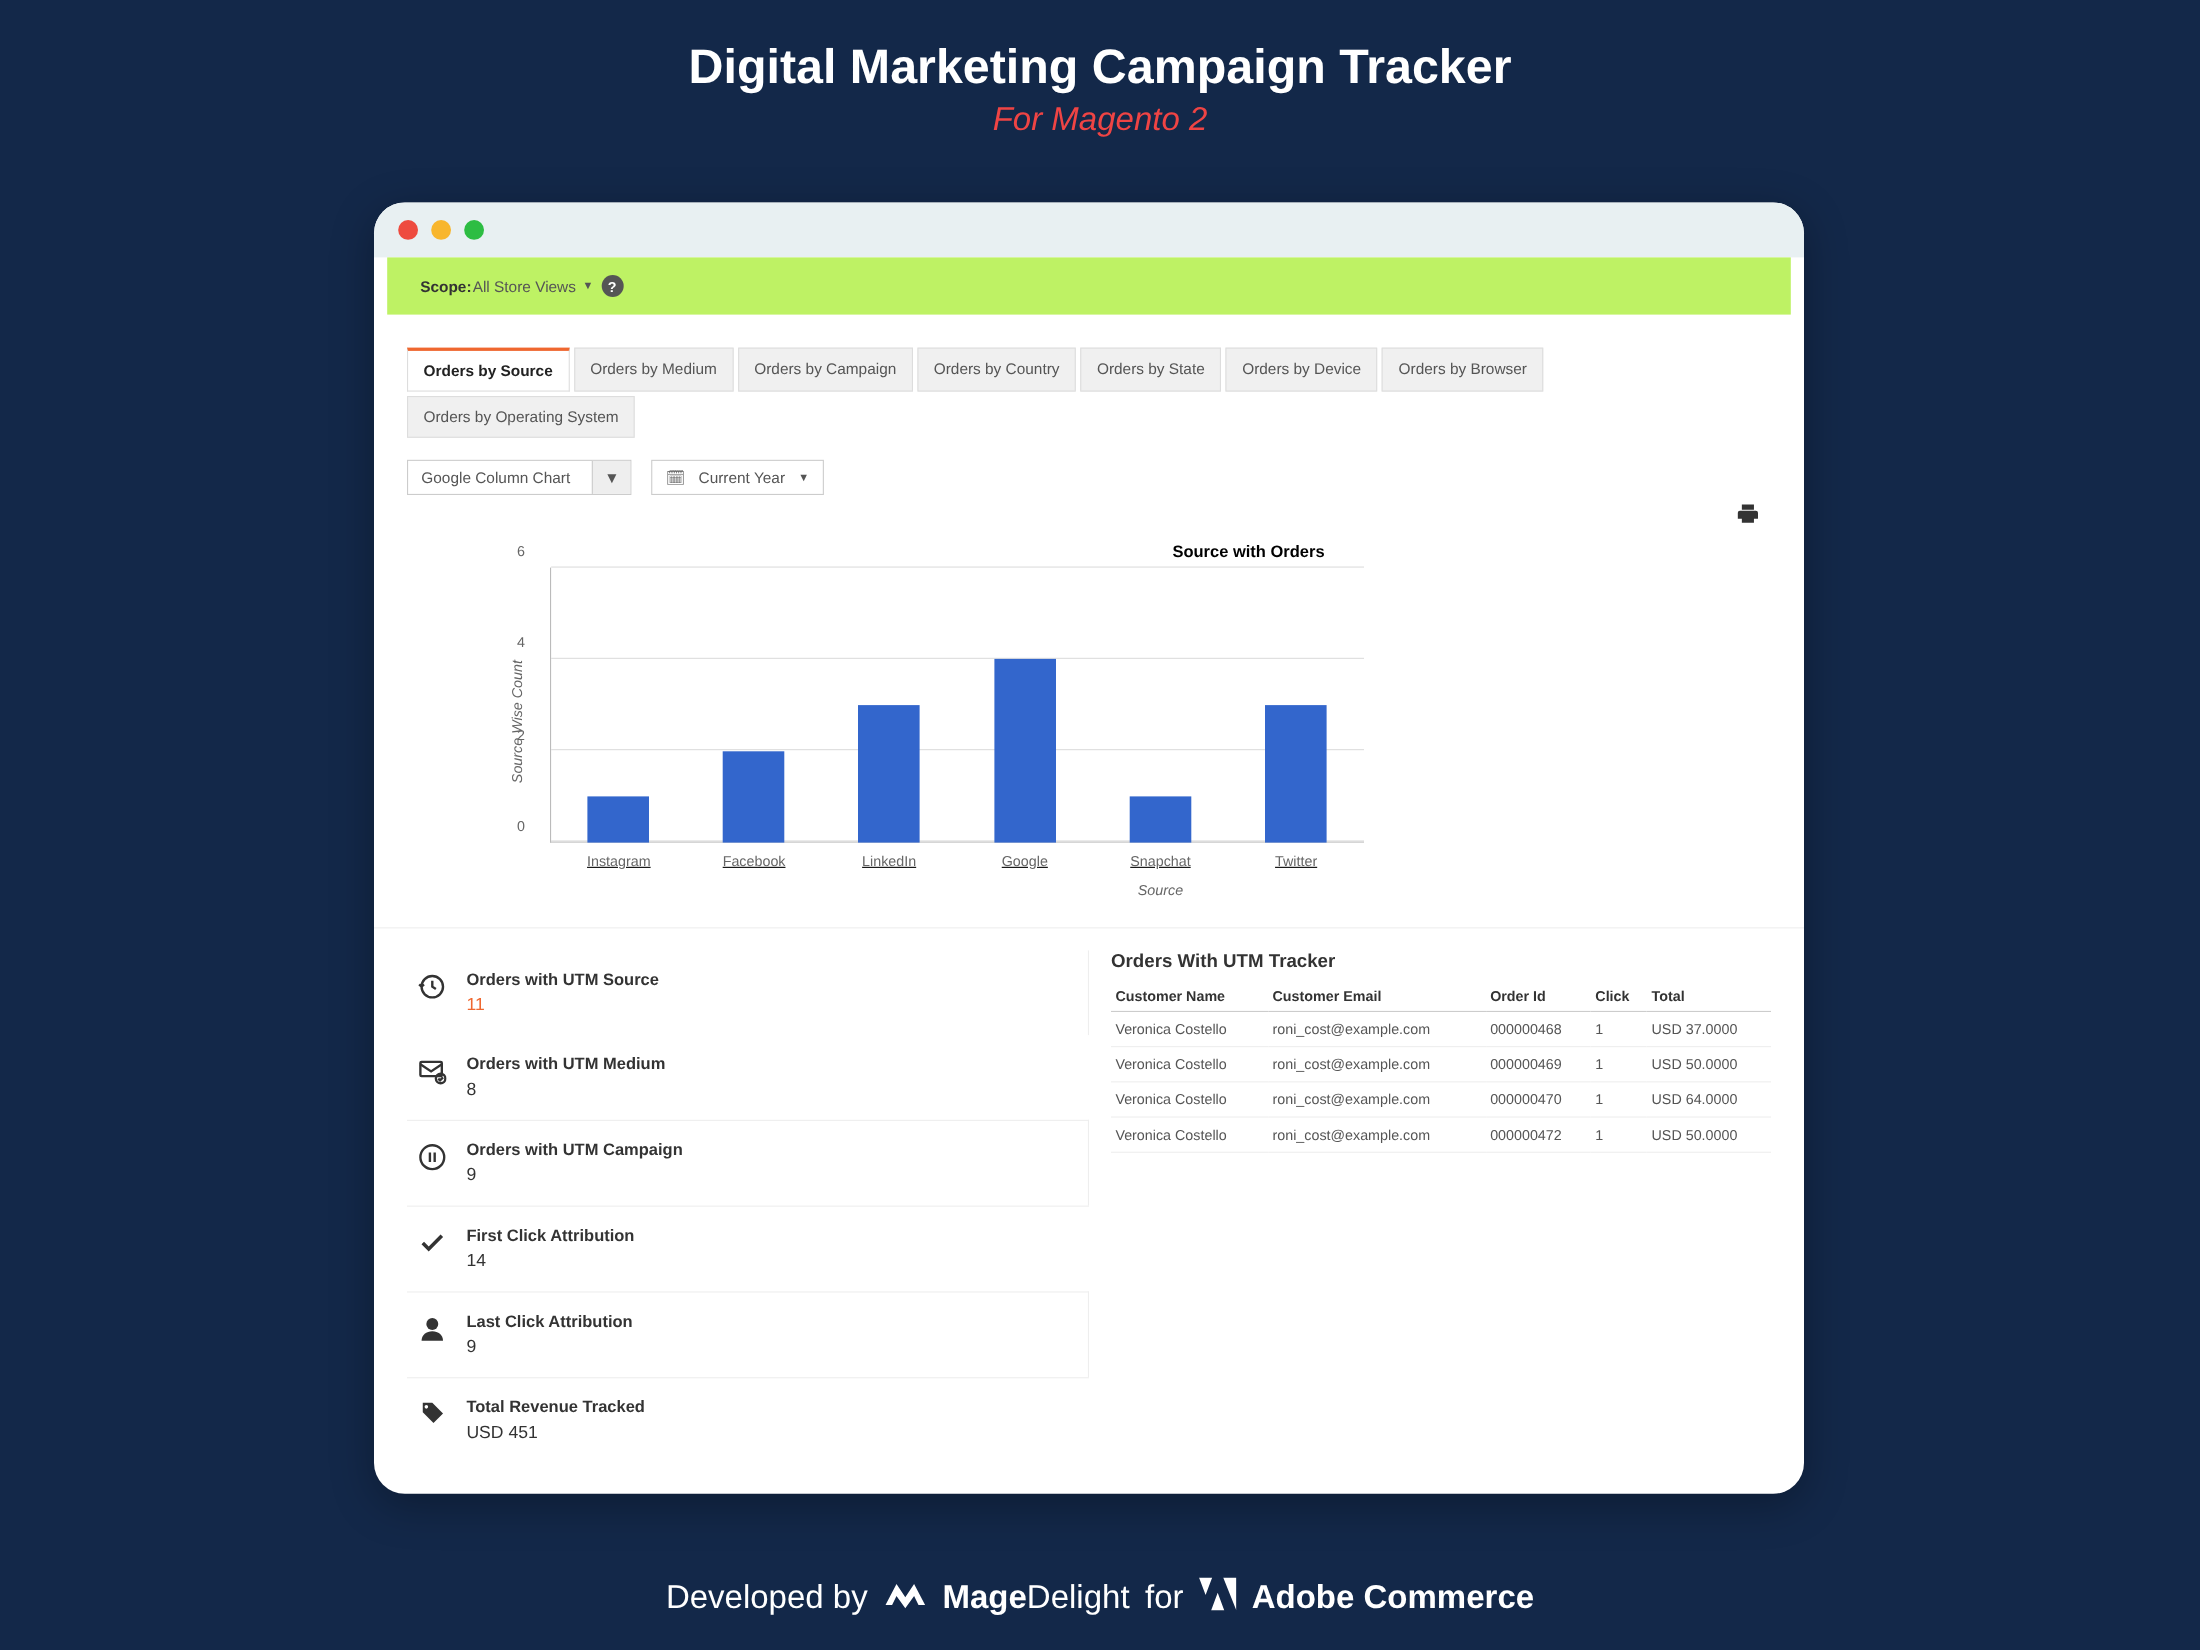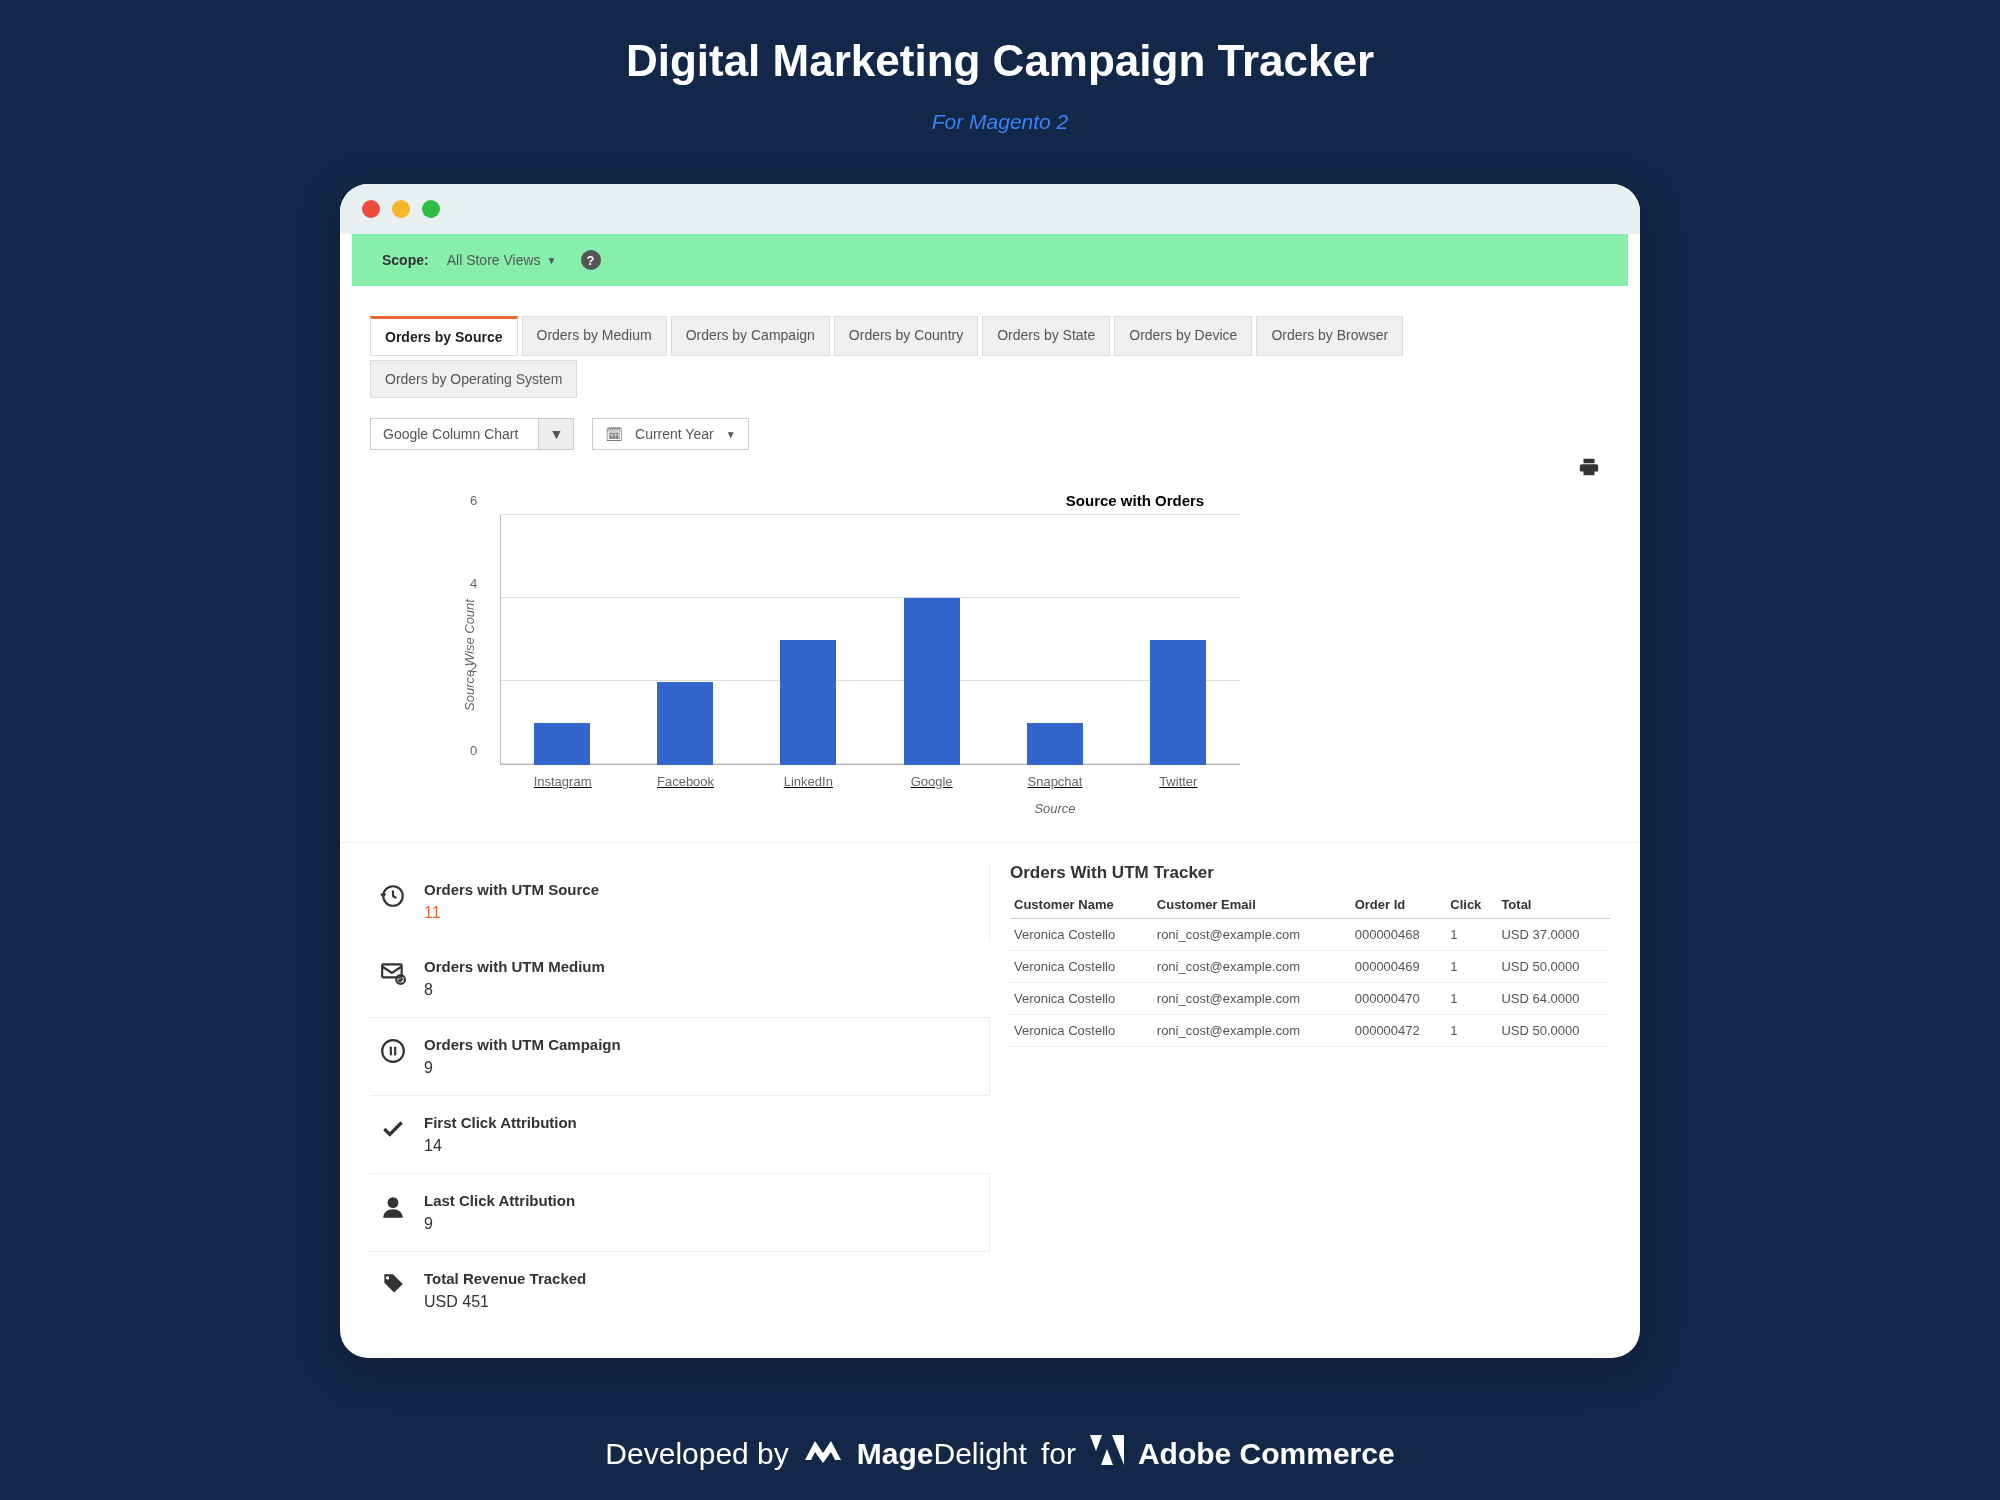--- a/index.html
+++ b/index.html
@@ -1,31 +1,31 @@
 <!DOCTYPE html>
 <html><head>
 <meta charset="utf-8">
 <style>
 * { margin:0; padding:0; box-sizing:border-box; font-family: -apple-system, BlinkMacSystemFont, "Segoe UI", Arial, sans-serif; }
 body { background:#132849; width:2000px; height:1500px; overflow:hidden; }
 .outer { width:2000px; height:1500px; position:relative; }
 .promo-title { text-align:center; color:#fff; font-size:44px; font-weight:700; padding-top:36px; }
-.promo-sub { text-align:center; color:#3b82f6; font-style:italic; font-size:21px; margin-top:24px; }
+.promo-sub { text-align:center; color:#ef4444; font-style:italic; font-size:30px; margin-top:6px; }
 .browser { position:absolute; left:340px; top:184px; width:1300px; height:1174px; background:#fff; border-radius:28px; overflow:hidden; box-shadow:0 10px 40px rgba(0,0,0,.3); }
 .titlebar { height:50px; background:#e8f0f2; display:flex; align-items:center; padding-left:22px; gap:12px; }
 .dot { width:18px; height:18px; border-radius:50%; }
 .dot.red{background:#ee4b3f;} .dot.yellow{background:#f8b62d;} .dot.green{background:#2dbd43;}
 .app { padding:0 0 20px 0; }
 .app-header { display:flex; align-items:center; justify-content:space-between; padding:18px 30px 14px 30px; }
 .app-title { font-size:22px; font-weight:700; color:#222; }
 .hdr-icons { display:flex; align-items:center; gap:22px; }
 .search-ic svg, .bell-wrap svg { width:20px; height:20px; }
 .bell-wrap { position:relative; }
 .badge { position:absolute; top:-6px; right:-10px; background:#e22626; color:#fff; font-size:11px; font-weight:700; border-radius:10px; padding:1px 6px; }
-.scope-bar { background:#86efac; margin:0 12px; padding:16px 30px; display:flex; align-items:center; gap:18px; font-size:14px; }
+.scope-bar { background:#bef264; margin:0 12px; padding:16px 30px; display:flex; align-items:center; gap:1px; font-size:14px; }
 .scope-lbl { font-weight:700; color:#333; }
 .scope-val { color:#555; display:flex; align-items:center; gap:6px; cursor:pointer;}
 .help-ic { width:20px; height:20px; background:#555; color:#fff; border-radius:50%; display:flex; align-items:center; justify-content:center; font-size:13px; font-weight:700; margin-left:6px;}
 .tabs { display:flex; gap:4px; padding:30px 30px 0 30px; flex-wrap:wrap; }
 .tab { background:#f0f0f0; border:1px solid #ddd; padding:10px 14px; font-size:14px; color:#555; cursor:pointer; }
 .tab.active { background:#fff; border-top:3px solid #ef672f; font-weight:700; color:#222; }
 .controls { display:flex; gap:18px; padding:20px 30px 0 30px; align-items:center; }
 .sel { border:1px solid #ccc; background:#fff; padding:7px 12px; font-size:14px; color:#555; display:flex; align-items:center; gap:12px; cursor:pointer;}
 .sel .caret-box { background:#eee; margin:-7px -12px -7px 8px; padding:7px 10px; border-left:1px solid #ccc;}
 .print-row { display:flex; justify-content:flex-end; padding:6px 40px 0 0;}

